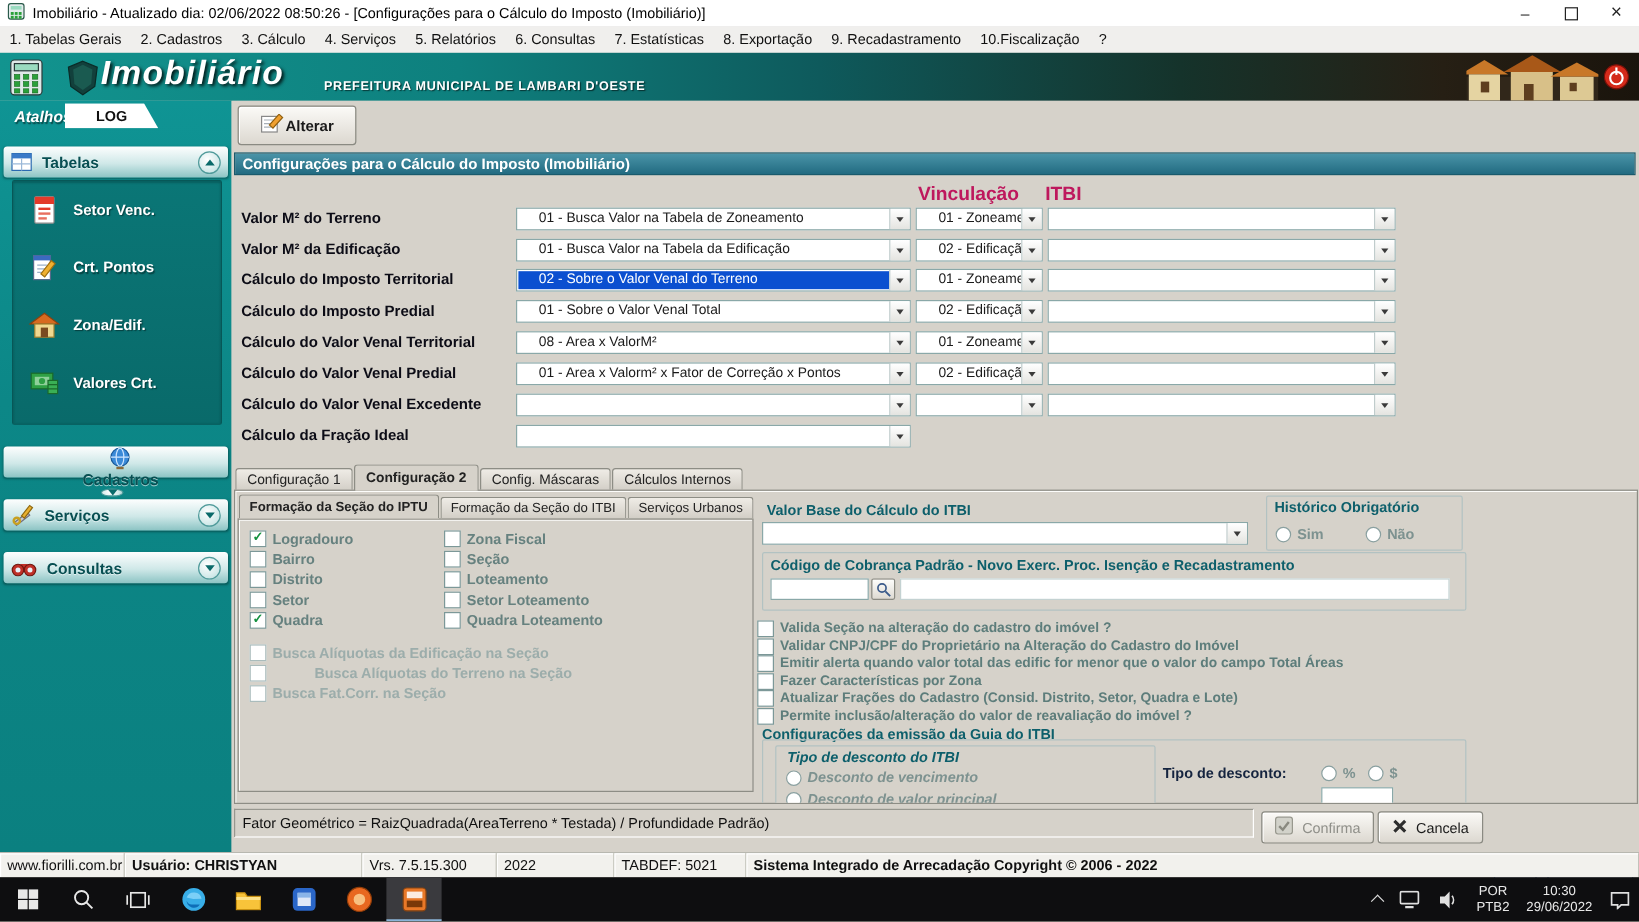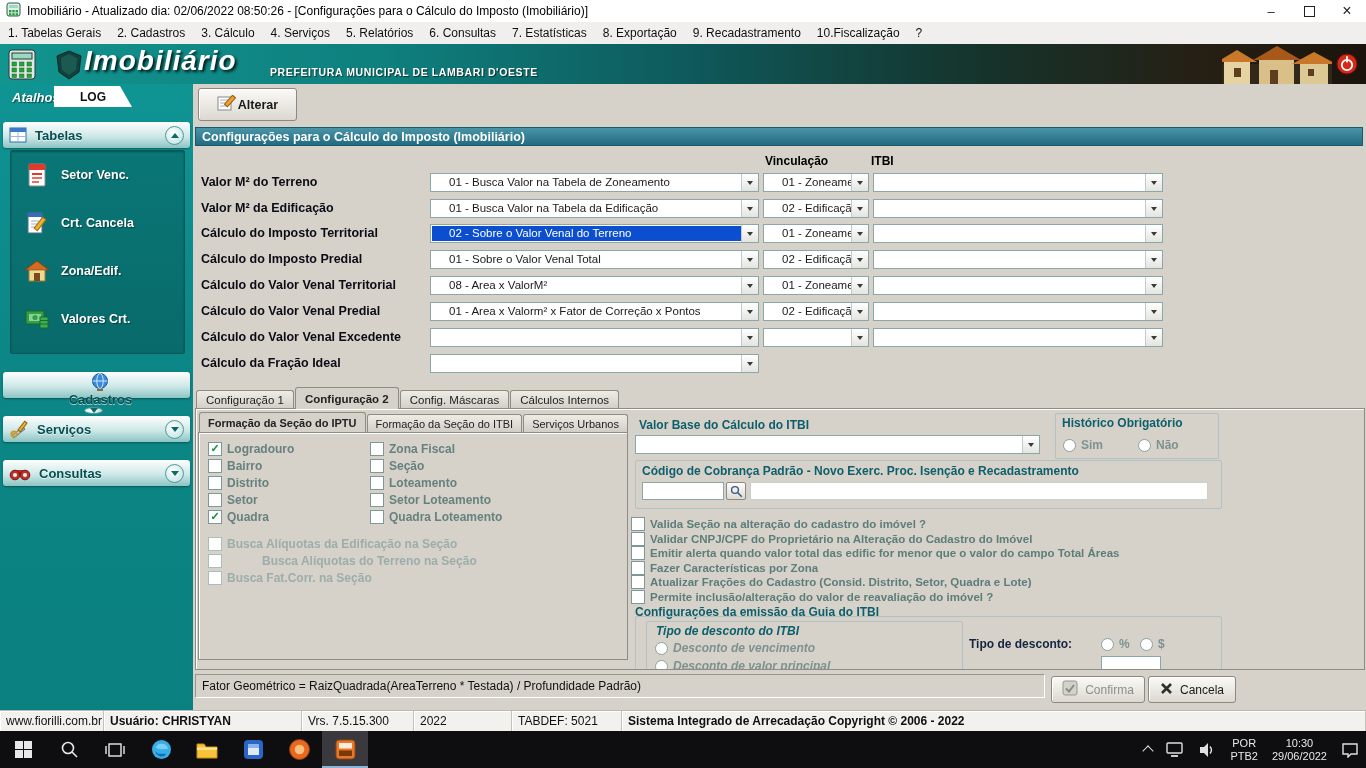--- a/index.html
+++ b/index.html
@@ -34,21 +34,21 @@
   .tri-dn{width:0;height:0;border-left:4px solid transparent;border-right:4px solid transparent;border-top:5px solid #0a6a6a;}
   .spanel{position:absolute;left:10px;width:173px;background:linear-gradient(180deg,#0a7676,#096a6a);border:1px solid #075757;border-radius:2px;box-shadow:inset 0 1px 2px rgba(0,0,0,.3);}
   .sitem{position:absolute;left:10px;height:28px;display:flex;align-items:center;}
   .sitem .ic{width:32px;display:flex;justify-content:center;margin-right:8px;}
   .silbl{color:#fff;font-weight:bold;font-size:12.5px;text-shadow:1px 1px 1px rgba(0,0,0,.45);}
 
   
   #main{position:absolute;left:193px;top:84px;width:1173px;height:626px;background:#d6d2ca;}
   #alterar{position:absolute;left:5px;top:4px;width:97px;height:31px;display:flex;align-items:center;justify-content:center;gap:1px;background:linear-gradient(180deg,#fbfaf7,#dcd8d0);border:1px solid #8a8a82;border-radius:3px;font-size:12.5px;font-weight:bold;color:#1a1a1a;box-shadow:inset 1px 1px 0 #fff;}
   #sectitle{position:absolute;left:2px;top:43px;width:1168px;height:19px;background:linear-gradient(180deg,#4a94a8,#226b81);border:1px solid #1a5a6c;color:#fff;font-weight:bold;font-size:12.5px;line-height:18px;padding-left:6px;box-sizing:border-box;}
-  .colhdr{position:absolute;top:70px;font-size:12px;font-weight:bold;color:#000000;}
+  .colhdr{position:absolute;top:70px;font-size:16px;font-weight:bold;color:#be185d;}
   .row{position:absolute;left:0;width:1173px;height:19px;}
   .flabel{position:absolute;left:8px;top:2px;font-size:12.5px;font-weight:bold;color:#0c0c16;white-space:nowrap;}
   .dd{position:absolute;top:0;height:19px;background:#fff;border:1px solid #8aa8a8;box-sizing:border-box;}
   .dd .txt{position:absolute;left:1px;right:17px;top:1px;bottom:1px;font-size:11.5px;line-height:15px;color:#1a1a1a;white-space:nowrap;overflow:hidden;padding-left:17px;}
   .dd .btn{position:absolute;right:0;top:0;bottom:0;width:16px;background:linear-gradient(180deg,#ffffff,#e4e4e0);border-left:1px solid #c0cccc;display:flex;align-items:center;justify-content:center;}
   .dd .tri{width:0;height:0;border-left:3.5px solid transparent;border-right:3.5px solid transparent;border-top:4.5px solid #3a3a3a;}
   .dd.sel .txt{background:#0b4fd0;color:#fff;}
 
   
   #tabs{position:absolute;left:3px;top:305px;height:20px;display:flex;align-items:flex-end;}
@@ -226,21 +226,21 @@
         <span class="ic">
             <svg width="24" height="26">
               <rect x="3" y="3" width="14" height="20" fill="#fff" stroke="#566a8a"></rect>
               <rect x="3" y="3" width="14" height="4" fill="#3a6ac0"></rect>
               <line x1="6" y1="11" x2="14" y2="11" stroke="#9ab0c8"></line>
               <line x1="6" y1="14" x2="14" y2="14" stroke="#9ab0c8"></line>
               <line x1="6" y1="17" x2="12" y2="17" stroke="#9ab0c8"></line>
               <rect x="13" y="7" width="4" height="14" transform="rotate(38 15 14)" fill="#f0b030" stroke="#a07010"></rect>
             </svg>
           </span>
-        <span class="silbl">Crt. Cancela</span>
+        <span class="silbl">Crt. Pontos</span>
       </div>
       <div class="sitem" style="top:106px;">
         <span class="ic">
             <svg width="26" height="26">
               <polygon points="13,3 25,12 1,12" fill="#d86a20" stroke="#8a4210"></polygon>
               <rect x="5" y="12" width="16" height="11" fill="#f0d890" stroke="#a08030"></rect>
               <rect x="10" y="15" width="6" height="8" fill="#7a4a20"></rect>
             </svg>
           </span>
         <span class="silbl">Zona/Edif.</span>

